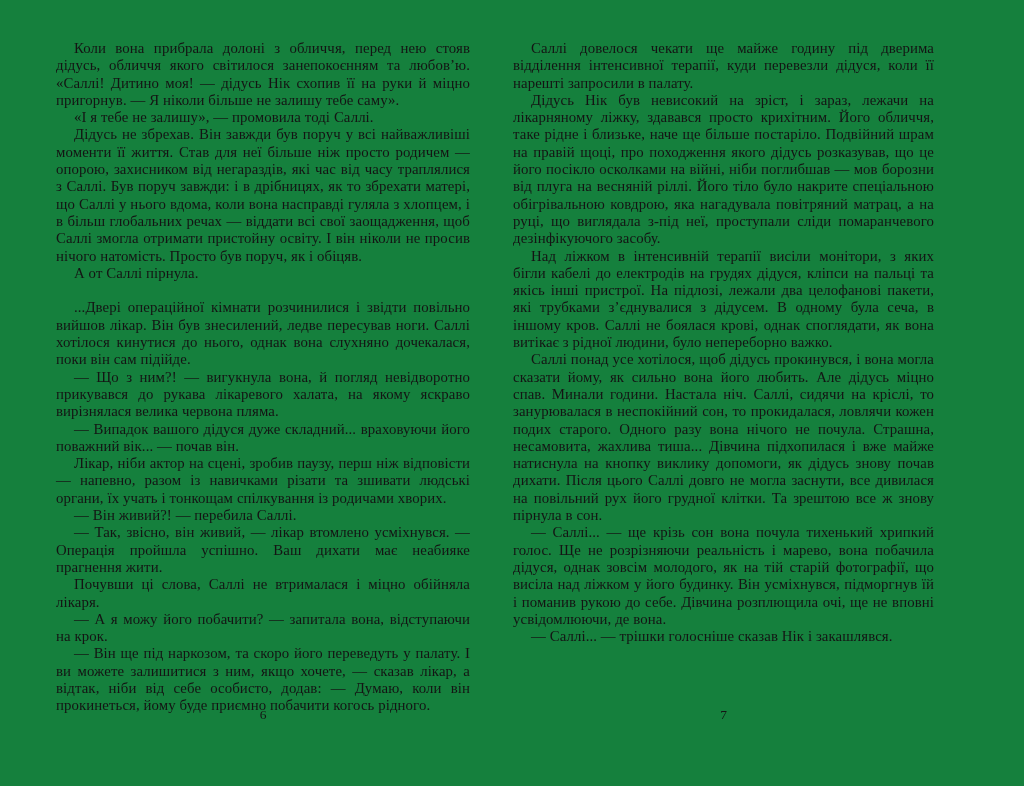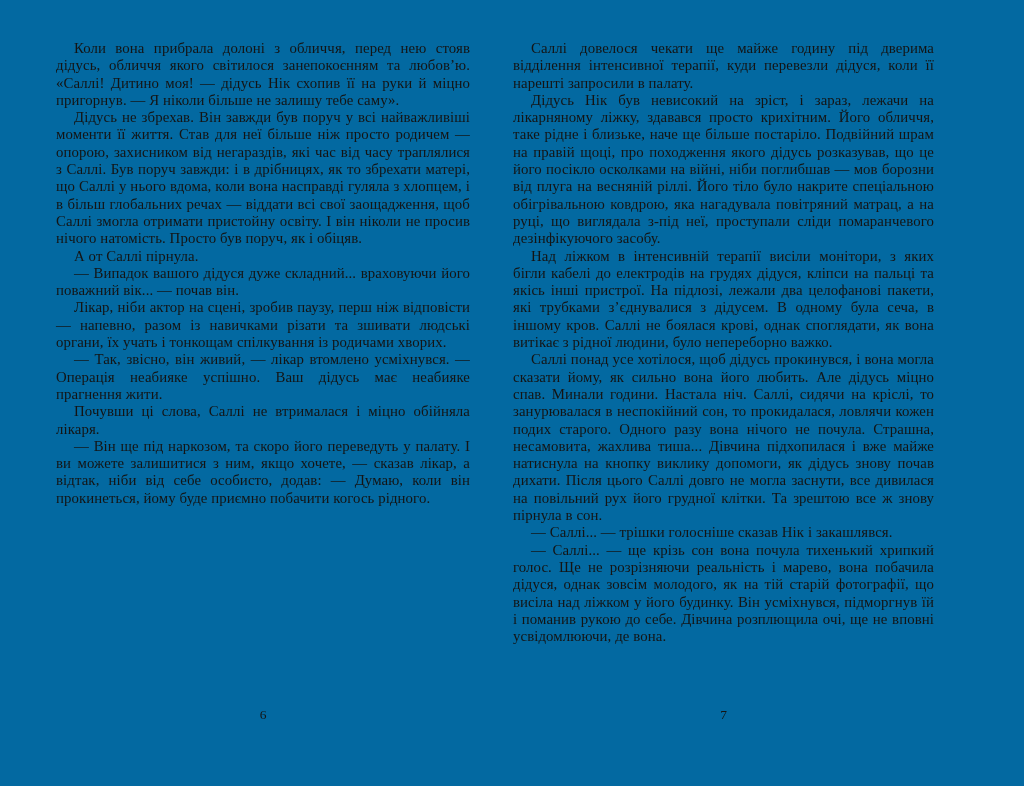--- a/index.html
+++ b/index.html
@@ -10,21 +10,21 @@
     width: 1024px;
     height: 786px;
     background: #ffffff;
     overflow: hidden;
     font-family: "Liberation Serif", "DejaVu Serif", serif;
   }
   .spread {
     position: relative;
     width: 1024px;
     height: 786px;
-    background: #0369a1;
+    background: #15803d;
   }
   .page {
     position: absolute;
     top: 0;
     height: 786px;
   }
   .page-left  { left: 0;   width: 500px; }
   .page-right { left: 483px; width: 524px; }
 
   .text-column {
@@ -59,36 +59,41 @@
   .page-right .page-number { left: 30px; width: 421px; }
 </style>
 </head>
 <body>
 
 <div class="spread">
 
   <div class="page page-left">
     <div class="text-column">
         <p class="para">Коли вона прибрала долоні з обличчя, перед нею стояв дідусь, обличчя якого світилося занепокоєнням та любов’ю. «Саллі! Дитино моя! — дідусь Нік схопив її на руки й міцно пригорнув. — Я ніколи більше не залишу тебе саму».</p>
+        <p class="para">«І я тебе не залишу», — промовила тоді Саллі.</p>
         <p class="para">Дідусь не збрехав. Він завжди був поруч у всі найважливіші моменти її життя. Став для неї більше ніж просто родичем — опорою, захисником від негараздів, які час від часу траплялися з Саллі. Був поруч завжди: і в дрібницях, як то збрехати матері, що Саллі у нього вдома, коли вона насправді гуляла з хлопцем, і в більш глобальних речах — віддати всі свої заощадження, щоб Саллі змогла отримати пристойну освіту. І він ніколи не просив нічого натомість. Просто був поруч, як і обіцяв.</p>
         <p class="para">А от Саллі пірнула.</p>
+        <p class="para scene-break">...Двері операційної кімнати розчинилися і звідти повільно вийшов лікар. Він був знесилений, ледве пересував ноги. Саллі хотілося кинутися до нього, однак вона слухняно дочекалася, поки він сам підійде.</p>
+        <p class="para">— Що з ним?! — вигукнула вона, й погляд невідворотно прикувався до рукава лікаревого халата, на якому яскраво вирізнялася велика червона пляма.</p>
         <p class="para">— Випадок вашого дідуся дуже складний... враховуючи його поважний вік... — почав він.</p>
         <p class="para">Лікар, ніби актор на сцені, зробив паузу, перш ніж відповісти — напевно, разом із навичками різати та зшивати людські органи, їх учать і тонкощам спілкування із родичами хворих.</p>
-        <p class="para">— Так, звісно, він живий, — лікар втомлено усміхнувся. — Операція неабияке успішно. Ваш дідусь має неабияке прагнення жити.</p>
+        <p class="para">— Він живий?! — перебила Саллі.</p>
+        <p class="para">— Так, звісно, він живий, — лікар втомлено усміхнувся. — Операція пройшла успішно. Ваш дихати має неабияке прагнення жити.</p>
         <p class="para">Почувши ці слова, Саллі не втрималася і міцно обійняла лікаря.</p>
+        <p class="para">— А я можу його побачити? — запитала вона, відступаючи на крок.</p>
         <p class="para">— Він ще під наркозом, та скоро його переведуть у палату. І ви можете залишитися з ним, якщо хочете, — сказав лікар, а відтак, ніби від себе особисто, додав: — Думаю, коли він прокинеться, йому буде приємно побачити когось рідного.</p>
       </div>
     <div class="page-number">6</div>
   </div>
 
   <div class="page page-right">
     <div class="text-column">
         <p class="para">Саллі довелося чекати ще майже годину під дверима відділення інтенсивної терапії, куди перевезли дідуся, коли її нарешті запросили в палату.</p>
         <p class="para">Дідусь Нік був невисокий на зріст, і зараз, лежачи на лікарняному ліжку, здавався просто крихітним. Його обличчя, таке рідне і близьке, наче ще більше постаріло. Подвійний шрам на правій щоці, про походження якого дідусь розказував, що це його посікло осколками на війні, ніби поглибшав — мов борозни від плуга на весняній ріллі. Його тіло було накрите спеціальною обігрівальною ковдрою, яка нагадувала повітряний матрац, а на руці, що виглядала з-під неї, проступали сліди помаранчевого дезінфікуючого засобу.</p>
         <p class="para">Над ліжком в інтенсивній терапії висіли монітори, з яких бігли кабелі до електродів на грудях дідуся, кліпси на пальці та якісь інші пристрої. На підлозі, лежали два целофанові пакети, які трубками з’єднувалися з дідусем. В одному була сеча, в іншому кров. Саллі не боялася крові, однак споглядати, як вона витікає з рідної людини, було непереборно важко.</p>
         <p class="para">Саллі понад усе хотілося, щоб дідусь прокинувся, і вона могла сказати йому, як сильно вона його любить. Але дідусь міцно спав. Минали години. Настала ніч. Саллі, сидячи на кріслі, то занурювалася в неспокійний сон, то прокидалася, ловлячи кожен подих старого. Одного разу вона нічого не почула. Страшна, несамовита, жахлива тиша... Дівчина підхопилася і вже майже натиснула на кнопку виклику допомоги, як дідусь знову почав дихати. Після цього Саллі довго не могла заснути, все дивилася на повільний рух його грудної клітки. Та зрештою все ж знову пірнула в сон.</p>
+        <p class="para">— Саллі... — ще крізь сон вона почула тихенький хрипкий голос. Ще не розрізняючи реальність і марево, вона побачила дідуся, однак зовсім молодого, як на тій старій фотографії, що висіла над ліжком у його будинку. Він усміхнувся, підморгнув їй і поманив рукою до себе. Дівчина розплющила очі, ще не вповні усвідомлюючи, де вона.</p>
         <p class="para">— Саллі... — трішки голосніше сказав Нік і закашлявся.</p>
-        <p class="para">— Саллі... — ще крізь сон вона почула тихенький хрипкий голос. Ще не розрізняючи реальність і марево, вона побачила дідуся, однак зовсім молодого, як на тій старій фотографії, що висіла над ліжком у його будинку. Він усміхнувся, підморгнув їй і поманив рукою до себе. Дівчина розплющила очі, ще не вповні усвідомлюючи, де вона.</p>
       </div>
     <div class="page-number">7</div>
   </div>
 
 </div>
 
 </body></html>

